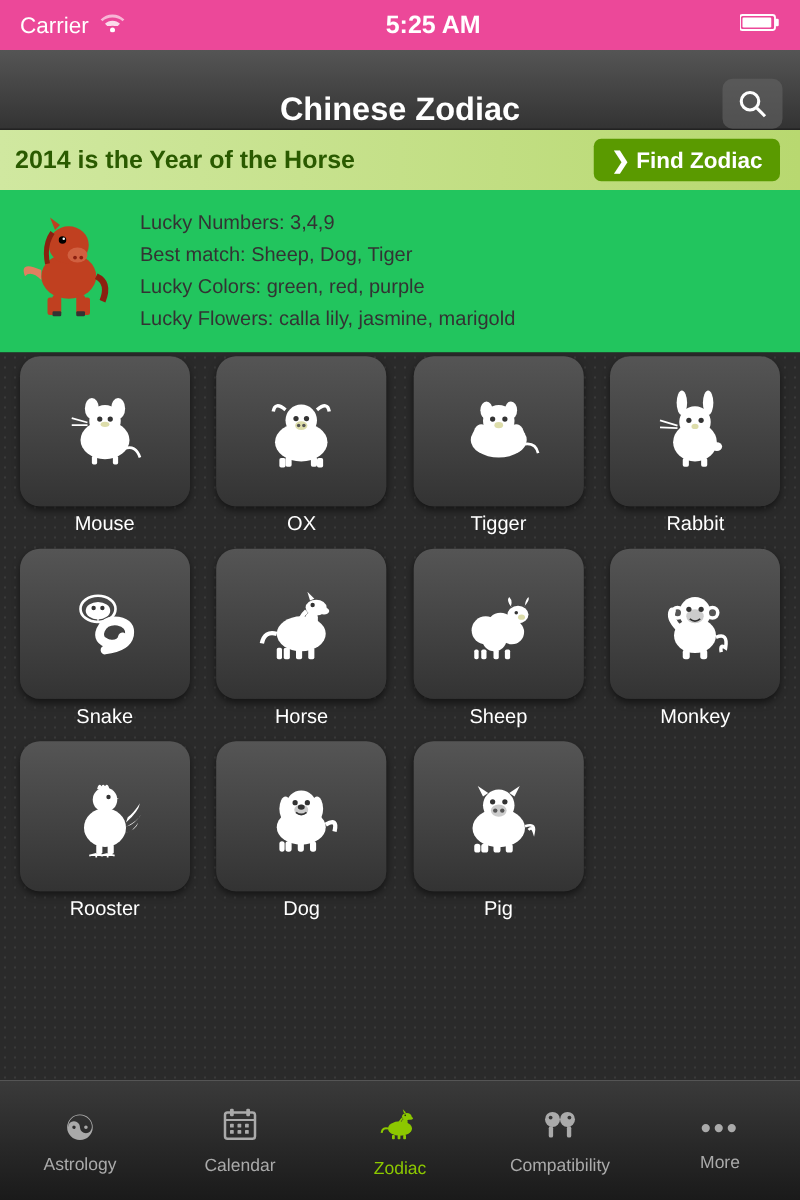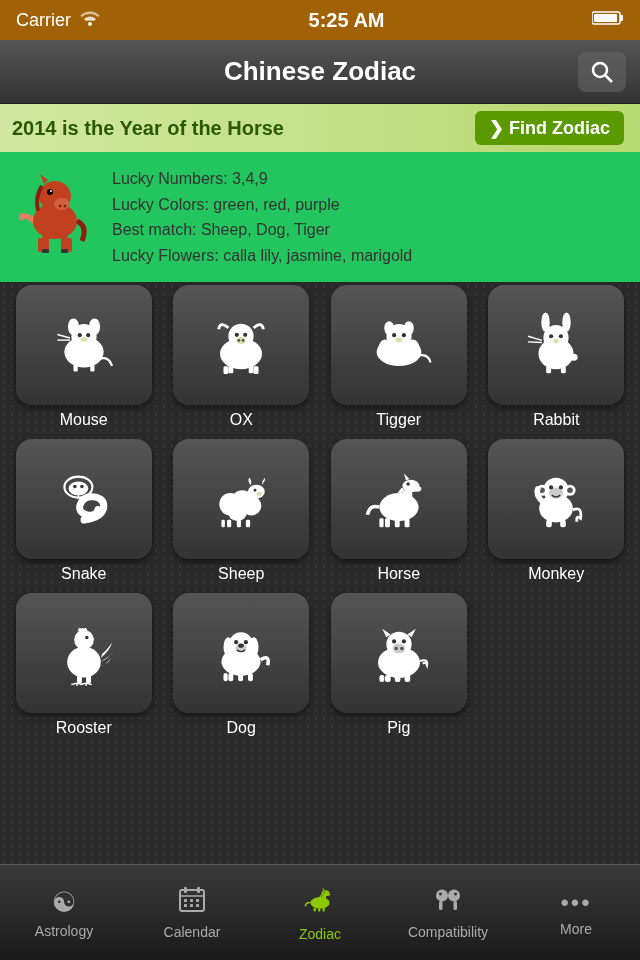--- a/index.html
+++ b/index.html
@@ -6,40 +6,40 @@
     body {
       width: 640px;
       height: 960px;
       overflow: hidden;
       font-family: -apple-system, 'Helvetica Neue', Arial, sans-serif;
       background: #1a1a1a;
     }
 
     
     #status-bar {
-      background: #a16207;
+      background: #ec4899;
       height: 40px;
       display: flex;
       align-items: center;
       justify-content: space-between;
       padding: 0 16px;
       color: white;
       font-size: 18px;
       font-weight: 500;
     }
     .status-left { display: flex; align-items: center; gap: 8px; }
     .status-center { font-size: 20px; font-weight: 600; }
     .status-right { display: flex; align-items: center; gap: 6px; }
 
     
     #header {
       background: linear-gradient(to bottom, #555, #333);
       height: 64px;
       display: flex;
-      align-items: center;
+      align-items: flex-end;
       justify-content: center;
       position: relative;
       border-bottom: 1px solid #222;
     }
     #header-title {
       color: white;
       font-size: 26px;
       font-weight: bold;
     }
     #search-button {
@@ -246,22 +246,22 @@
 
         <rect x="32" y="83" width="7" height="4" rx="1" fill="#333"></rect>
         <rect x="51" y="83" width="7" height="4" rx="1" fill="#333"></rect>
 
         <circle cx="50" cy="40" r="1.5" fill="#8B2010"></circle>
         <circle cx="55" cy="40" r="1.5" fill="#8B2010"></circle>
       </svg>
     </div>
     <div id="info-text">
       <div>Lucky Numbers: 3,4,9</div>
+      <div>Best match: Sheep, Dog, Tiger</div>
       <div>Lucky Colors: green, red, purple</div>
-      <div>Best match: Sheep, Dog, Tiger</div>
       <div>Lucky Flowers: calla lily, jasmine, marigold</div>
     </div>
   </div>
 
   <div id="animals-section">
 
     <div class="animal-item">
       <div class="animal-icon-box">
         <svg width="70" height="70" viewBox="0 0 100 80" fill="white" xmlns="http://www.w3.org/2000/svg">
           <ellipse cx="50" cy="50" rx="28" ry="22"></ellipse>
@@ -356,20 +356,48 @@
 
           <ellipse cx="42" cy="28" rx="20" ry="15" fill="none" stroke="white" stroke-width="3"></ellipse>
         </svg>
       </div>
       <span class="animal-label">Snake</span>
     </div>
 
     <div class="animal-item">
       <div class="animal-icon-box">
         <svg width="70" height="70" viewBox="0 0 100 85" fill="white" xmlns="http://www.w3.org/2000/svg">
+          <ellipse cx="50" cy="54" rx="28" ry="20"></ellipse>
+
+          <rect x="55" y="30" width="14" height="28" rx="5"></rect>
+
+          <ellipse cx="67" cy="24" rx="12" ry="9"></ellipse>
+
+          <ellipse cx="76" cy="28" rx="6" ry="4"></ellipse>
+
+          <circle cx="63" cy="21" r="2.5" fill="#333"></circle>
+
+          <polygon points="60,16 57,6 65,14" fill="white"></polygon>
+
+          <path d="M56 28 Q48 35 46 48" stroke="white" stroke-width="5" fill="none"></path>
+
+          <rect x="30" y="70" width="7" height="13" rx="2"></rect>
+          <rect x="44" y="70" width="7" height="13" rx="2"></rect>
+          <rect x="58" y="70" width="7" height="13" rx="2"></rect>
+          <rect x="22" y="70" width="6" height="13" rx="2"></rect>
+
+          <path d="M22 54 Q8 50 5 65" stroke="white" stroke-width="5" fill="none"></path>
+        </svg>
+      </div>
+      <span class="animal-label">Horse</span>
+    </div>
+
+    <div class="animal-item">
+      <div class="animal-icon-box">
+        <svg width="70" height="70" viewBox="0 0 100 85" fill="white" xmlns="http://www.w3.org/2000/svg">
 
           <circle cx="35" cy="50" r="16"></circle>
           <circle cx="52" cy="46" r="16"></circle>
           <circle cx="65" cy="52" r="14"></circle>
           <circle cx="45" cy="60" r="14"></circle>
 
           <ellipse cx="72" cy="32" rx="12" ry="10"></ellipse>
 
           <path d="M65 24 Q58 16 62 12 Q66 16 64 22" fill="white"></path>
           <path d="M78 24 Q86 16 84 12 Q80 16 80 22" fill="white"></path>
@@ -378,48 +406,20 @@
 
           <ellipse cx="76" cy="35" rx="4" ry="3" fill="#dda"></ellipse>
 
           <rect x="30" y="72" width="6" height="11" rx="2"></rect>
           <rect x="44" y="72" width="6" height="11" rx="2"></rect>
           <rect x="57" y="72" width="6" height="11" rx="2"></rect>
           <rect x="22" y="72" width="5" height="11" rx="2"></rect>
         </svg>
       </div>
       <span class="animal-label">Sheep</span>
-    </div>
-
-    <div class="animal-item">
-      <div class="animal-icon-box">
-        <svg width="70" height="70" viewBox="0 0 100 85" fill="white" xmlns="http://www.w3.org/2000/svg">
-          <ellipse cx="50" cy="54" rx="28" ry="20"></ellipse>
-
-          <rect x="55" y="30" width="14" height="28" rx="5"></rect>
-
-          <ellipse cx="67" cy="24" rx="12" ry="9"></ellipse>
-
-          <ellipse cx="76" cy="28" rx="6" ry="4"></ellipse>
-
-          <circle cx="63" cy="21" r="2.5" fill="#333"></circle>
-
-          <polygon points="60,16 57,6 65,14" fill="white"></polygon>
-
-          <path d="M56 28 Q48 35 46 48" stroke="white" stroke-width="5" fill="none"></path>
-
-          <rect x="30" y="70" width="7" height="13" rx="2"></rect>
-          <rect x="44" y="70" width="7" height="13" rx="2"></rect>
-          <rect x="58" y="70" width="7" height="13" rx="2"></rect>
-          <rect x="22" y="70" width="6" height="13" rx="2"></rect>
-
-          <path d="M22 54 Q8 50 5 65" stroke="white" stroke-width="5" fill="none"></path>
-        </svg>
-      </div>
-      <span class="animal-label">Horse</span>
     </div>
 
     <div class="animal-item">
       <div class="animal-icon-box">
         <svg width="70" height="70" viewBox="0 0 100 85" fill="white" xmlns="http://www.w3.org/2000/svg">
 
           <ellipse cx="50" cy="56" rx="24" ry="20"></ellipse>
 
           <circle cx="50" cy="30" r="18"></circle>
 

